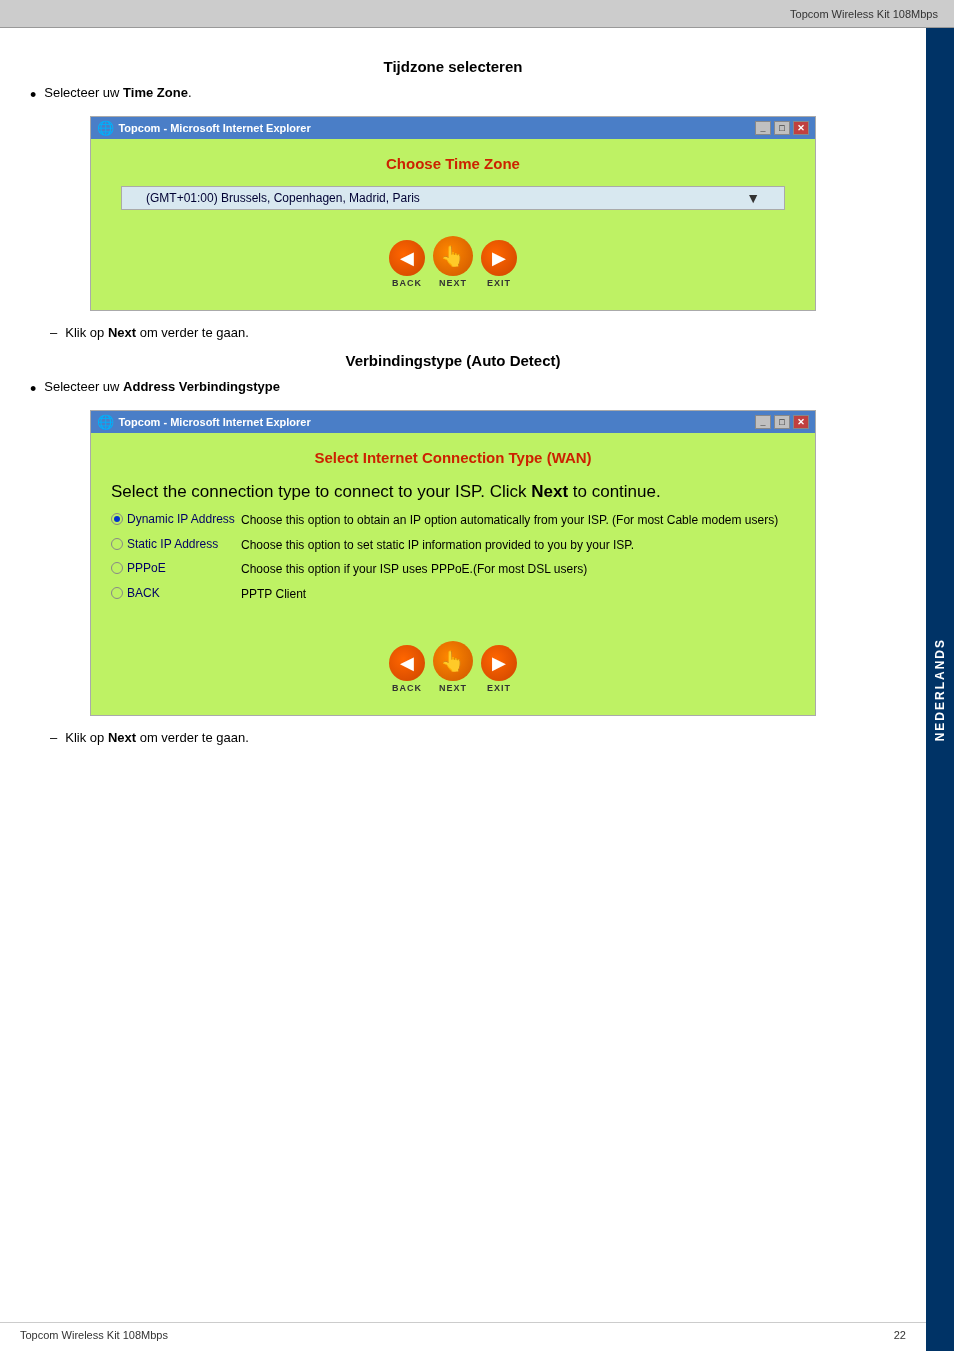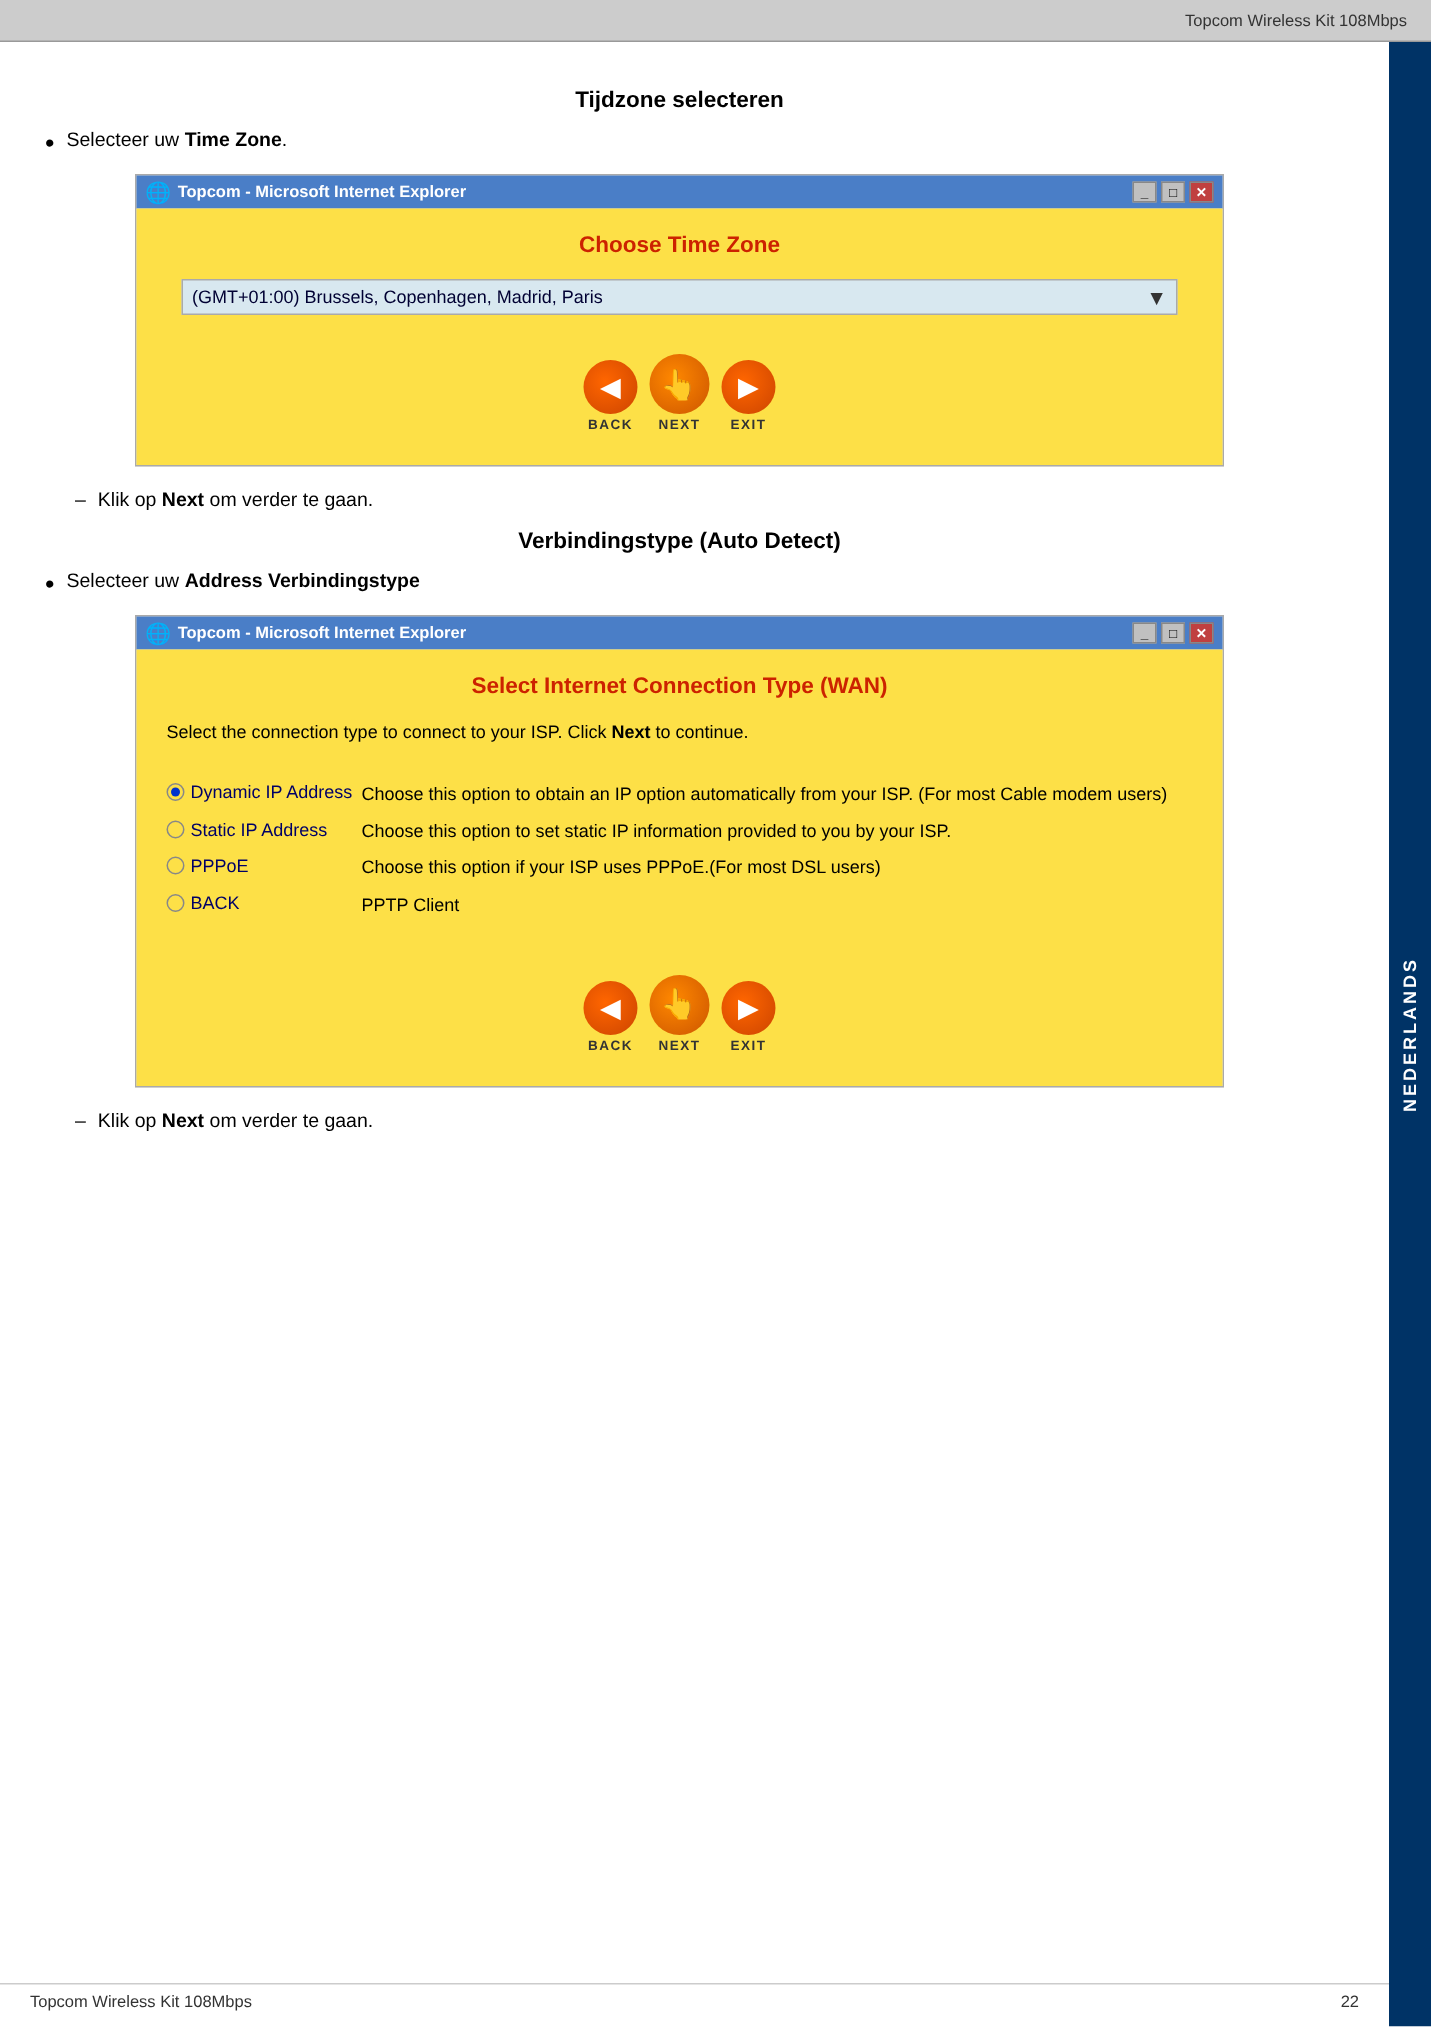--- a/index.html
+++ b/index.html
@@ -128,21 +128,21 @@
     }
 
     .win-btn.close {
       background: #c04040;
       color: white;
       font-weight: bold;
     }
 
     .browser-body {
       padding: 16px 20px;
-      background: #fde047;
+      background: #bef264;
     }
 
     .browser-page-title {
       color: #cc2200;
       font-size: 15px;
       font-weight: bold;
       text-align: center;
       margin-bottom: 14px;
     }
 
@@ -153,21 +153,21 @@
       margin-bottom: 16px;
       line-height: 1.5;
     }
 
     
     .timezone-select {
       display: flex;
       align-items: center;
       border: 1px solid #aaa;
       background: #d8e8f0;
-      padding: 3px 6px;
+      padding: 3px 24px;
       margin: 0 10px 16px 10px;
       font-size: 12px;
     }
 
     .timezone-select-text {
       flex: 1;
       color: #000033;
       font-size: 12px;
     }
 
@@ -283,22 +283,22 @@
       background: #0033cc;
     }
 
     .connection-description {
       flex: 1;
       line-height: 1.4;
       color: #000;
     }
 
     .browser-subdescription {
-      font-size: 12px;
-      margin-bottom: 24px;
+      font-size: 17px;
+      margin-bottom: 8px;
       line-height: 1.4;
     }
 
     
     .footer {
       position: absolute;
       bottom: 10px;
       left: 0;
       right: 28px;
       display: flex;

